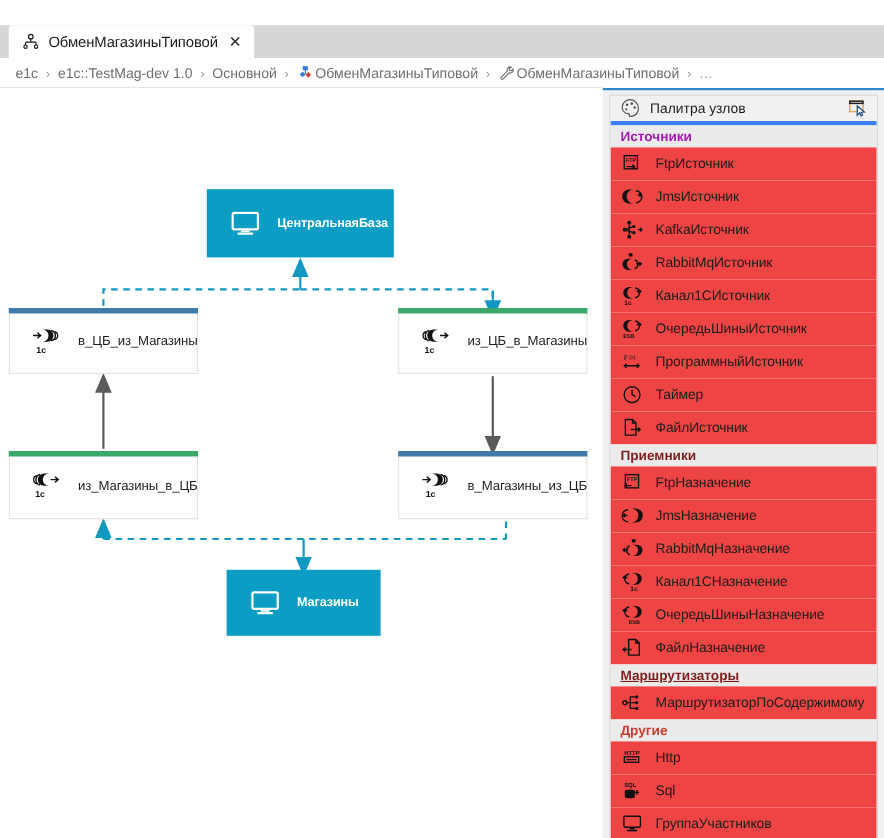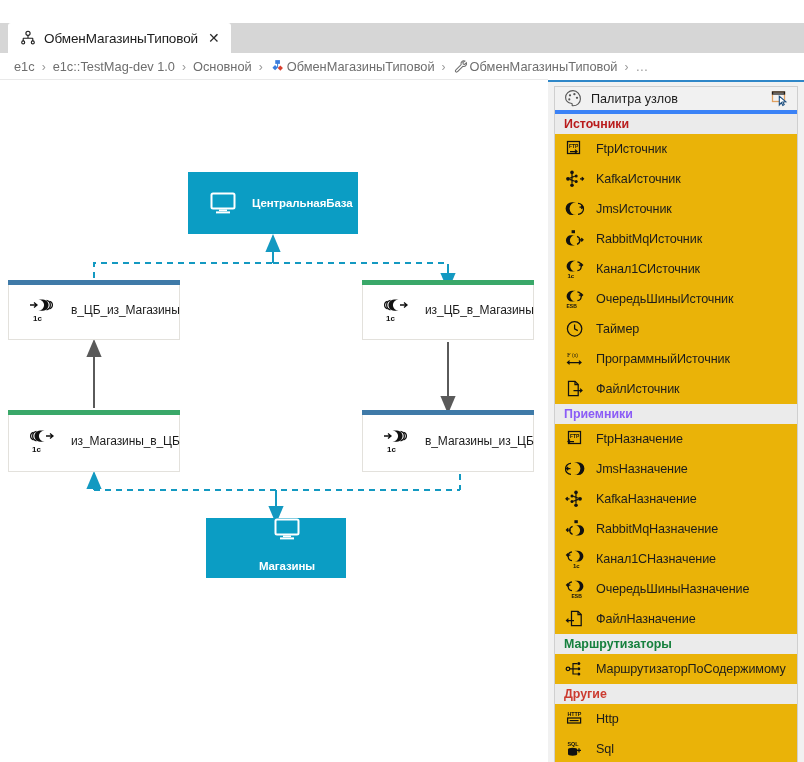--- a/index.html
+++ b/index.html
@@ -125,21 +125,21 @@
   .pal-section {
     height: 20px; background: #ebebeb;
     display:flex; align-items:center;
     padding-left: 9px;
     font-size: 12.4px; font-weight: bold;
   }
   .pal-item {
     height: 30px;
     display:flex; align-items:center;
     padding-left: 10px; gap: 11px;
-    background: #eab308;
+    background: #ef4444;
   }
   .pal-item .lbl { font-size: 12.6px; color: #1c1c1c; letter-spacing:-0.1px;}
   .pic { width: 20px; height: 20px; flex: 0 0 20px; display:block; }
 </style>
 </head>
 <body>
 
 <div id="root">
 
   <div class="tabbar">
@@ -283,21 +283,21 @@
           <path d="M1 8 L8 8 M5 5.5 L8 8 L5 10.5" fill="none" stroke="#111" stroke-width="1.3"></path>
           <path d="M14 2.5 a5.6 5.6 0 0 1 0 11.2 L9.5 13.7 a5.6 5.6 0 0 0 0 -11.2 z" fill="#111"></path>
           <path d="M17.5 3.4 a4.8 4.8 0 0 1 0 9.4" fill="none" stroke="#111" stroke-width="1.3"></path>
           <path d="M20.5 4.4 a3.8 3.8 0 0 1 0 7.4" fill="none" stroke="#111" stroke-width="1.2"></path>
           <text x="4" y="24" font-family="Liberation Sans, sans-serif" font-size="8" font-weight="bold" fill="#111">1с</text>
         </svg>
       </span>
       <span class="label">в_Магазины_из_ЦБ</span>
     </div>
 
-    <div class="node-db" style="left:206px;top:438px;width:140px;height:60px;flex-direction:column;">
+    <div class="node-db" style="left:206px;top:438px;width:140px;height:60px;">
       <span class="mon-icon">
         <svg viewBox="0 0 26 22" width="26" height="22">
           <rect x="1.5" y="1.5" width="23" height="15" rx="1.5" fill="none" stroke="#ffffff" stroke-width="2"></rect>
           <rect x="9" y="17.5" width="8" height="1.6" fill="#ffffff"></rect>
           <rect x="6" y="19.4" width="14" height="2" fill="#ffffff"></rect>
         </svg>
       </span>
       <span class="label">Магазины</span>
     </div>
 
@@ -320,53 +320,53 @@
         </span>
         <span class="pic">
           <svg viewBox="0 0 18 18" width="18" height="18">
             <rect x="2.5" y="3" width="12" height="9.5" fill="none" stroke="#e0a060" stroke-width="1.3"></rect>
             <rect x="2.5" y="3" width="12" height="2" fill="none" stroke="#1c1c1c" stroke-width="1.3"></rect>
             <path d="M9.3 7.2 L9.3 16 L11.4 13.6 L12.8 16.4 L14.2 15.6 L12.8 13 L15.8 12.8 z" fill="#ffffff" stroke="#1c4f80" stroke-width="1.1"></path>
           </svg>
         </span>
       </div>
       <div id="pal-body">
-          <div class="pal-section" style="color: #b91c1c; align-items: center;">
+          <div class="pal-section" style="color: #a21caf; align-items: center;">
             <span>Источники</span>
           </div>
           <div class="pal-item">
             <span class="pic"><svg viewBox="0 0 20 20" width="20" height="20">
                 <rect x="2.5" y="2.5" width="12" height="12" stroke="#111" stroke-width="1.25" fill="none"></rect>
                 <text x="4" y="8.5" font-size="5" font-family="Liberation Sans, sans-serif" font-weight="bold" fill="#111">FTP</text>
                 <path d="M5 12.5 L12 12.5 M10 10.6 L12 12.5 L10 14.4" stroke="#111" stroke-width="1.25" fill="none"></path>
               </svg></span>
             <span class="lbl">FtpИсточник</span>
+          </div>
+          <div class="pal-item">
+            <span class="pic"><svg viewBox="0 0 20 20" width="20" height="20">
+                <path d="M7 3.2 a6.4 6.4 0 0 0 0 12.8 L11 16 a6.4 6.4 0 0 1 0 -12.8 z" fill="#111"></path>
+                <path d="M13 4.4a5.2 5.2 0 0 1 0 11" stroke="#111" stroke-width="1.25" fill="none"></path>
+                <path d="M14.5 8.2 L18 8.2 M16.3 6.5 L18 8.2 L16.3 9.9" stroke="#111" stroke-width="1.25" fill="none"></path>
+              </svg></span>
+            <span class="lbl">JmsИсточник</span>
           </div>
           <div class="pal-item">
             <span class="pic"><svg viewBox="0 0 20 20" width="20" height="20">
                 <circle cx="7" cy="3.4" r="1.8" fill="#111"></circle>
                 <circle cx="7" cy="16.2" r="1.8" fill="#111"></circle>
                 <circle cx="3" cy="9.8" r="1.9" fill="#111"></circle>
                 <circle cx="11.2" cy="7" r="1.5" fill="#111"></circle>
                 <circle cx="11.2" cy="12.6" r="1.5" fill="#111"></circle>
                 <path d="M4.6 9.2 L9.8 7.3 M4.6 10.4 L9.8 12.3 M7 5 L7 14.5" stroke="#111" stroke-width="1.2" fill="none"></path>
                 <path d="M15 9.8 L18.5 9.8 M16.8 8.1 L18.5 9.8 L16.8 11.5" stroke="#111" stroke-width="1.25" fill="none"></path>
               </svg></span>
             <span class="lbl">KafkaИсточник</span>
           </div>
           <div class="pal-item">
             <span class="pic"><svg viewBox="0 0 20 20" width="20" height="20">
-                <path d="M7 3.2 a6.4 6.4 0 0 0 0 12.8 L11 16 a6.4 6.4 0 0 1 0 -12.8 z" fill="#111"></path>
-                <path d="M13 4.4a5.2 5.2 0 0 1 0 11" stroke="#111" stroke-width="1.25" fill="none"></path>
-                <path d="M14.5 8.2 L18 8.2 M16.3 6.5 L18 8.2 L16.3 9.9" stroke="#111" stroke-width="1.25" fill="none"></path>
-              </svg></span>
-            <span class="lbl">JmsИсточник</span>
-          </div>
-          <div class="pal-item">
-            <span class="pic"><svg viewBox="0 0 20 20" width="20" height="20">
                 <rect x="6.6" y="1.2" width="3.4" height="3" fill="#111"></rect>
                 <path d="M6 6.2 a5.1 5.1 0 0 0 0 10.2 L10 16.4 a5.1 5.1 0 0 1 0 -10.2 z" fill="#111"></path>
                 <path d="M12 7.3a4.2 4.2 0 0 1 0 8" stroke="#111" stroke-width="1.25" fill="none"></path>
                 <path d="M13.6 10.8 L18 10.8 M16.3 9.1 L18 10.8 L16.3 12.5" stroke="#111" stroke-width="1.25" fill="none"></path>
               </svg></span>
             <span class="lbl">RabbitMqИсточник</span>
           </div>
           <div class="pal-item">
             <span class="pic"><svg viewBox="0 0 20 20" width="20" height="20">
                 <path d="M7 1.8 a5.4 5.4 0 0 0 0 10.8 L10.6 12.6 a5.4 5.4 0 0 1 0 -10.8 z" fill="#111"></path>
@@ -380,71 +380,59 @@
             <span class="pic"><svg viewBox="0 0 20 20" width="20" height="20">
                 <path d="M7 1.8 a5.4 5.4 0 0 0 0 10.8 L10.6 12.6 a5.4 5.4 0 0 1 0 -10.8 z" fill="#111"></path>
                 <path d="M12.4 2.8a4.5 4.5 0 0 1 0 8.9" stroke="#111" stroke-width="1.25" fill="none"></path>
                 <path d="M13.8 6 L17.6 6 M16 4.4 L17.6 6 L16 7.6" stroke="#111" stroke-width="1.25" fill="none"></path>
                 <text x="1.5" y="18.5" font-size="5" font-family="Liberation Sans, sans-serif" font-weight="bold" fill="#111">ESB</text>
               </svg></span>
             <span class="lbl">ОчередьШиныИсточник</span>
           </div>
           <div class="pal-item">
             <span class="pic"><svg viewBox="0 0 20 20" width="20" height="20">
-                <circle cx="9.6" cy="9.8" r="7.2" stroke="#111" stroke-width="1.25" fill="none"></circle>
-                <path d="M9.6 5.4 L9.6 9.8 L12.8 11.6" stroke="#111" stroke-width="1.25" fill="none"></path>
-              </svg></span>
-            <span class="lbl">Таймер</span>
-          </div>
-          <div class="pal-item">
-            <span class="pic"><svg viewBox="0 0 20 20" width="20" height="20">
                 <text x="2" y="8" font-size="6.5" font-family="Liberation Serif, serif" fill="#111">F</text>
                 <text x="7" y="7.5" font-size="5" font-family="Liberation Sans, sans-serif" fill="#111">(x)</text>
                 <path d="M2.5 13.5 L16 13.5 M4.6 11.6 L2.5 13.5 L4.6 15.4 M13.9 11.6 L16 13.5 L13.9 15.4" stroke="#111" stroke-width="1.25" fill="none"></path>
               </svg></span>
             <span class="lbl">ПрограммныйИсточник</span>
           </div>
           <div class="pal-item">
             <span class="pic"><svg viewBox="0 0 20 20" width="20" height="20">
+                <circle cx="9.6" cy="9.8" r="7.2" stroke="#111" stroke-width="1.25" fill="none"></circle>
+                <path d="M9.6 5.4 L9.6 9.8 L12.8 11.6" stroke="#111" stroke-width="1.25" fill="none"></path>
+              </svg></span>
+            <span class="lbl">Таймер</span>
+          </div>
+          <div class="pal-item">
+            <span class="pic"><svg viewBox="0 0 20 20" width="20" height="20">
                 <path d="M3.5 2.4 L10 2.4 L13.2 5.6 L13.2 16.6 L3.5 16.6 z" stroke="#111" stroke-width="1.25" fill="none"></path>
                 <path d="M10 2.4 L10 5.6 L13.2 5.6" stroke="#111" stroke-width="1.25" fill="none"></path>
                 <path d="M8.5 11.5 L17 11.5 M15 9.6 L17 11.5 L15 13.4" stroke="#111" stroke-width="1.25" fill="none"></path>
               </svg></span>
             <span class="lbl">ФайлИсточник</span>
           </div>
-          <div class="pal-section" style="color: #8b5cf6;">
+          <div class="pal-section" style="color: #7f1d1d;">
             <span>Приемники</span>
           </div>
           <div class="pal-item">
             <span class="pic"><svg viewBox="0 0 20 20" width="20" height="20">
                 <rect x="3.5" y="2.5" width="12" height="12" stroke="#111" stroke-width="1.25" fill="none"></rect>
                 <text x="5" y="8.5" font-size="5" font-family="Liberation Sans, sans-serif" font-weight="bold" fill="#111">FTP</text>
                 <path d="M3 12.5 L9 12.5 M5 10.6 L3 12.5 L5 14.4" stroke="#111" stroke-width="1.25" fill="none"></path>
               </svg></span>
             <span class="lbl">FtpНазначение</span>
           </div>
           <div class="pal-item">
             <span class="pic"><svg viewBox="0 0 20 20" width="20" height="20">
                 <path d="M9 3.2 a6.4 6.4 0 0 1 0 12.8 L13 16 a6.4 6.4 0 0 0 0 -12.8 z" fill="#111"></path>
                 <path d="M6 4.4a5.2 5.2 0 0 0 0 11" stroke="#111" stroke-width="1.25" fill="none"></path>
                 <path d="M1.5 9.6 L5.5 9.6 M3.2 7.9 L1.5 9.6 L3.2 11.3" stroke="#111" stroke-width="1.25" fill="none"></path>
               </svg></span>
             <span class="lbl">JmsНазначение</span>
-          </div>
-          <div class="pal-item">
-            <span class="pic"><svg viewBox="0 0 20 20" width="20" height="20">
-                <circle cx="11" cy="3.4" r="1.8" fill="#111"></circle>
-                <circle cx="11" cy="16.2" r="1.8" fill="#111"></circle>
-                <circle cx="15" cy="9.8" r="1.9" fill="#111"></circle>
-                <circle cx="7" cy="7" r="1.5" fill="#111"></circle>
-                <circle cx="7" cy="12.6" r="1.5" fill="#111"></circle>
-                <path d="M13.4 9.2 L8.2 7.3 M13.4 10.4 L8.2 12.3 M11 5 L11 14.5" stroke="#111" stroke-width="1.2" fill="none"></path>
-                <path d="M1 9.8 L4.5 9.8 M2.7 8.1 L1 9.8 L2.7 11.5" stroke="#111" stroke-width="1.25" fill="none"></path>
-              </svg></span>
-            <span class="lbl">KafkaНазначение</span>
           </div>
           <div class="pal-item">
             <span class="pic"><svg viewBox="0 0 20 20" width="20" height="20">
                 <rect x="9.4" y="1.2" width="3.4" height="3" fill="#111"></rect>
                 <path d="M10 6.2 a5.1 5.1 0 0 1 0 10.2 L14 16.4 a5.1 5.1 0 0 0 0 -10.2 z" fill="#111"></path>
                 <path d="M7.6 7.3a4.2 4.2 0 0 0 0 8" stroke="#111" stroke-width="1.25" fill="none"></path>
                 <path d="M1.5 11 L5.8 11 M3.2 9.3 L1.5 11 L3.2 12.7" stroke="#111" stroke-width="1.25" fill="none"></path>
               </svg></span>
             <span class="lbl">RabbitMqНазначение</span>
           </div>
@@ -467,21 +455,21 @@
             <span class="lbl">ОчередьШиныНазначение</span>
           </div>
           <div class="pal-item">
             <span class="pic"><svg viewBox="0 0 20 20" width="20" height="20">
                 <path d="M6.5 2.4 L13 2.4 L16.2 5.6 L16.2 16.6 L6.5 16.6 z" stroke="#111" stroke-width="1.25" fill="none"></path>
                 <path d="M13 2.4 L13 5.6 L16.2 5.6" stroke="#111" stroke-width="1.25" fill="none"></path>
                 <path d="M1.5 11.5 L9 11.5 M3.5 9.6 L1.5 11.5 L3.5 13.4" stroke="#111" stroke-width="1.25" fill="none"></path>
               </svg></span>
             <span class="lbl">ФайлНазначение</span>
           </div>
-          <div class="pal-section" style="color: #15803d;">
+          <div class="pal-section" style="color: #7f1d1d; text-decoration: underline;">
             <span>Маршрутизаторы</span>
           </div>
           <div class="pal-item">
             <span class="pic"><svg viewBox="0 0 20 20" width="20" height="20">
                 <circle cx="3" cy="9.8" r="1.8" stroke="#111" stroke-width="1.25" fill="none"></circle>
                 <circle cx="13.8" cy="4.6" r="1.5" fill="#111"></circle>
                 <circle cx="13.8" cy="9.8" r="1.5" fill="#111"></circle>
                 <circle cx="13.8" cy="15" r="1.5" fill="#111"></circle>
                 <path d="M4.8 9.8 L8 9.8 M8 9.8 L8 4.6 L12.3 4.6 M8 9.8 L12.3 9.8 M8 9.8 L8 15 L12.3 15" stroke="#111" stroke-width="1.2" fill="none"></path>
               </svg></span>

